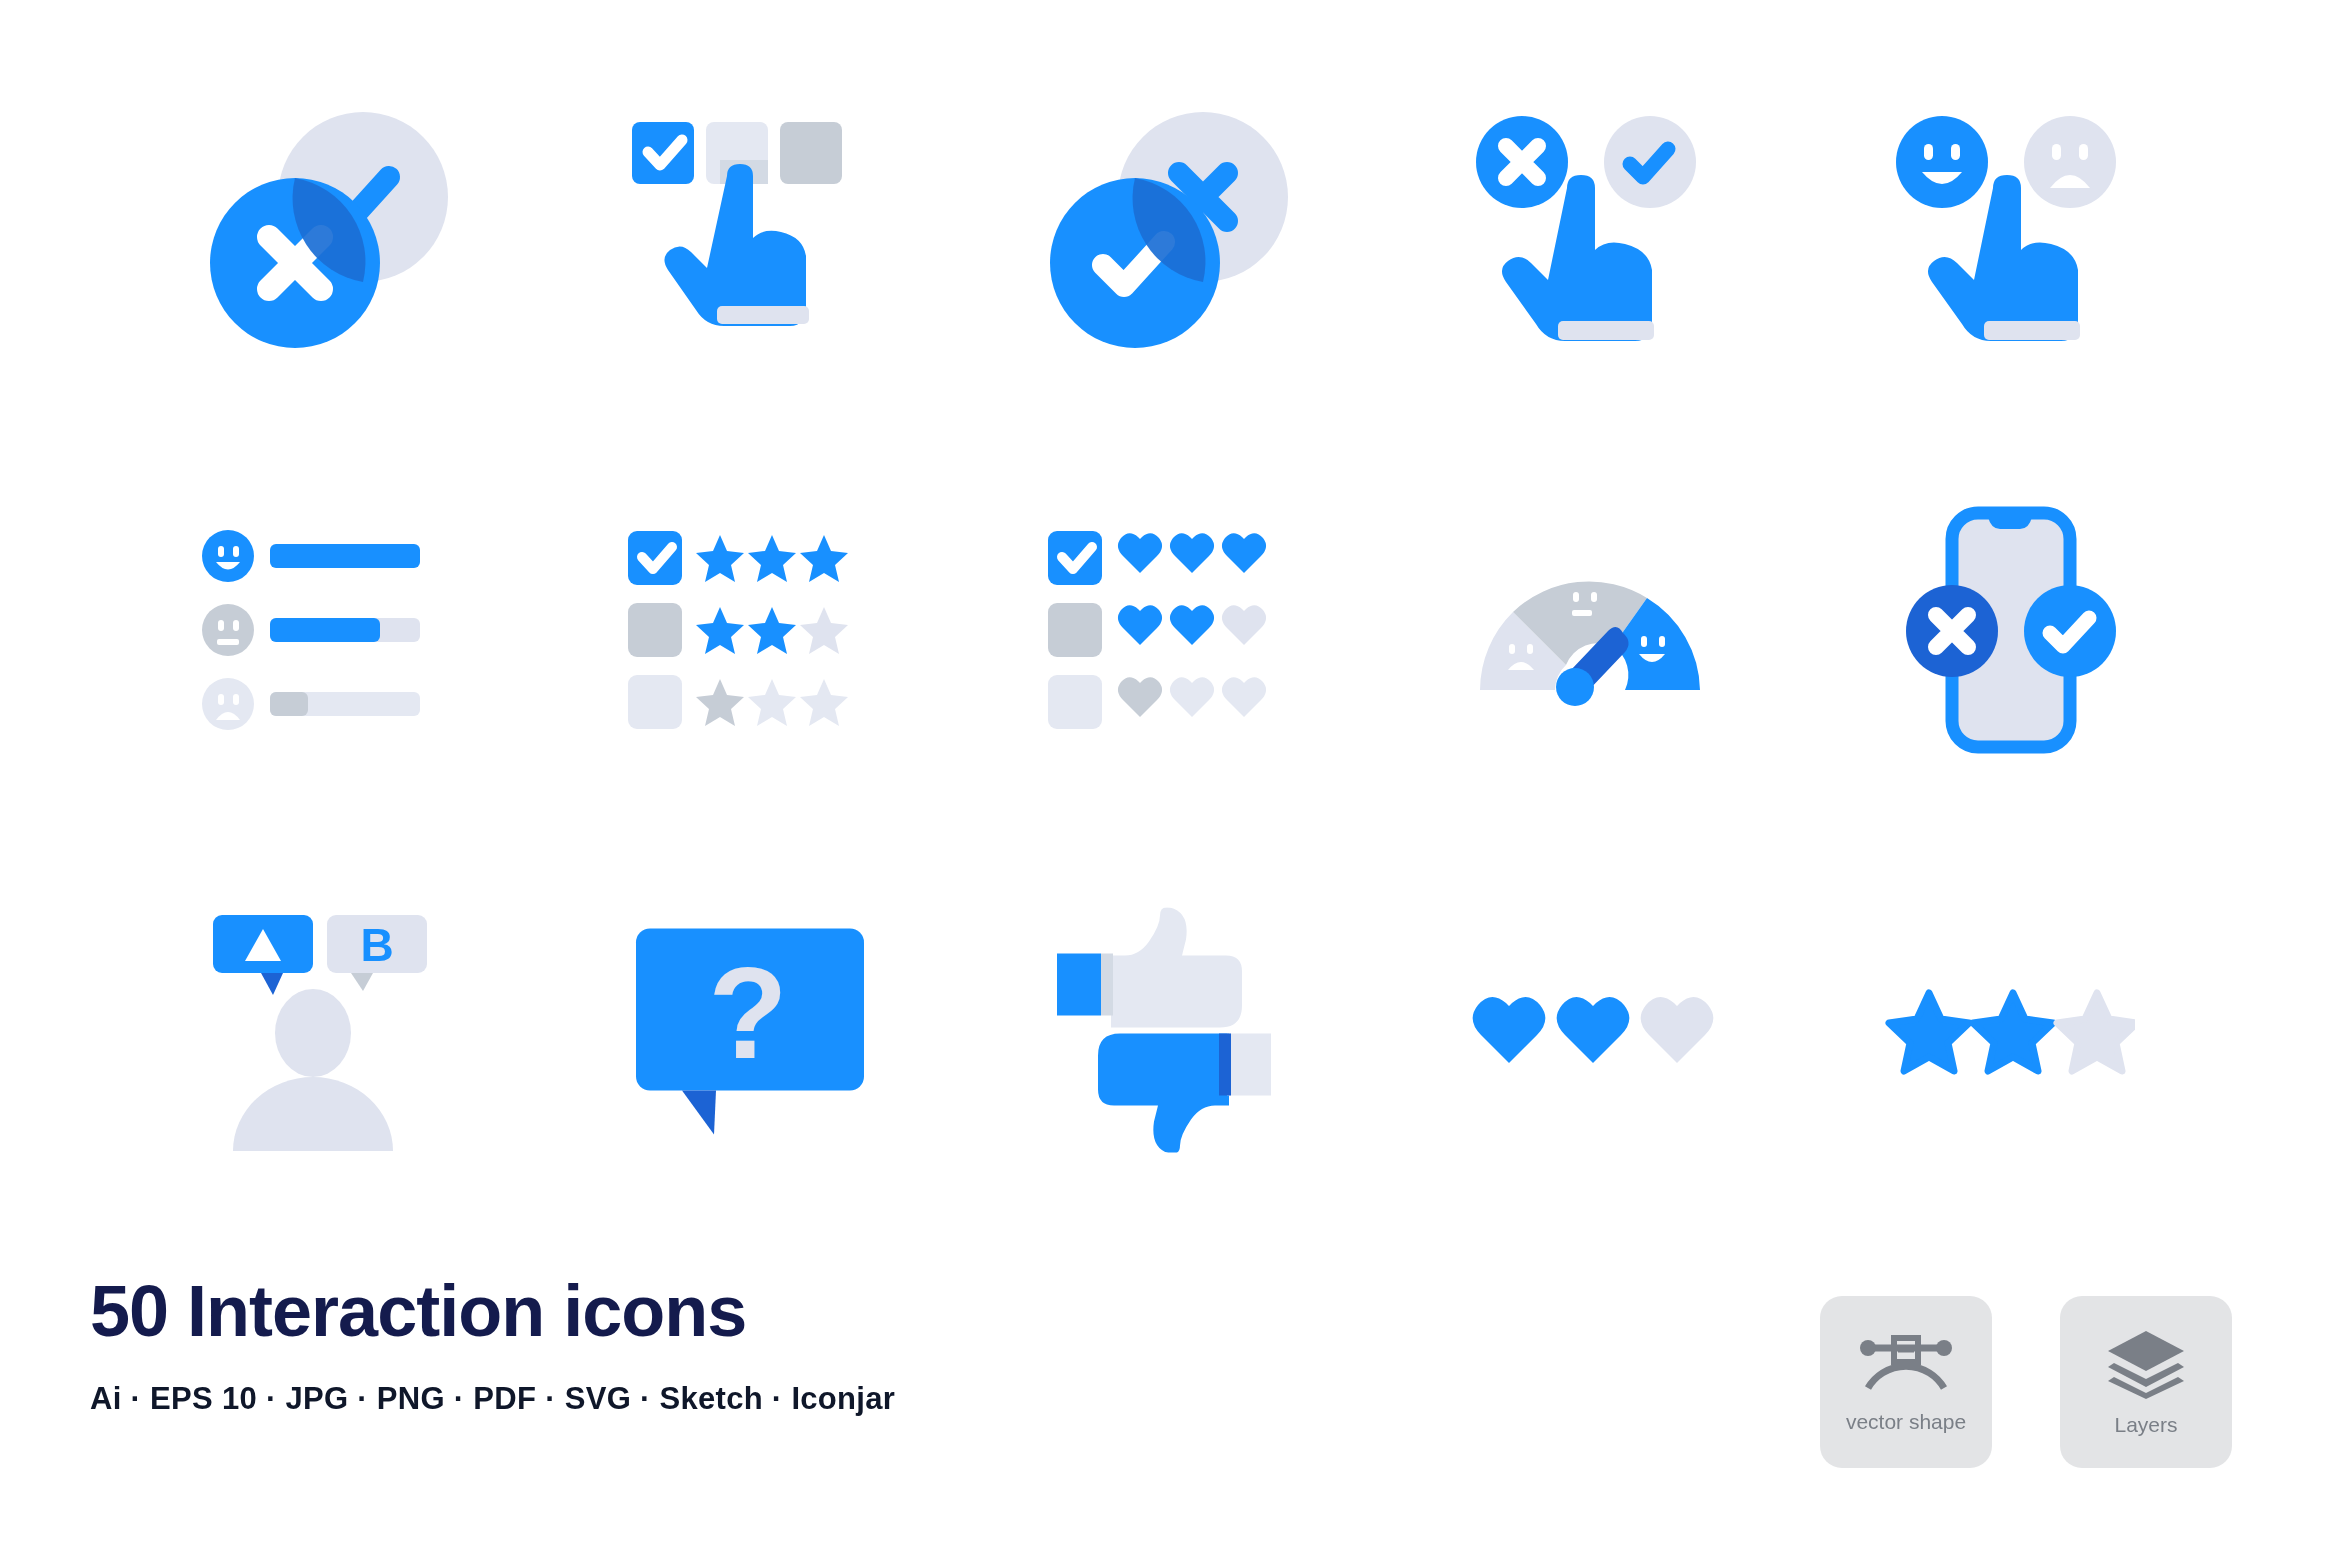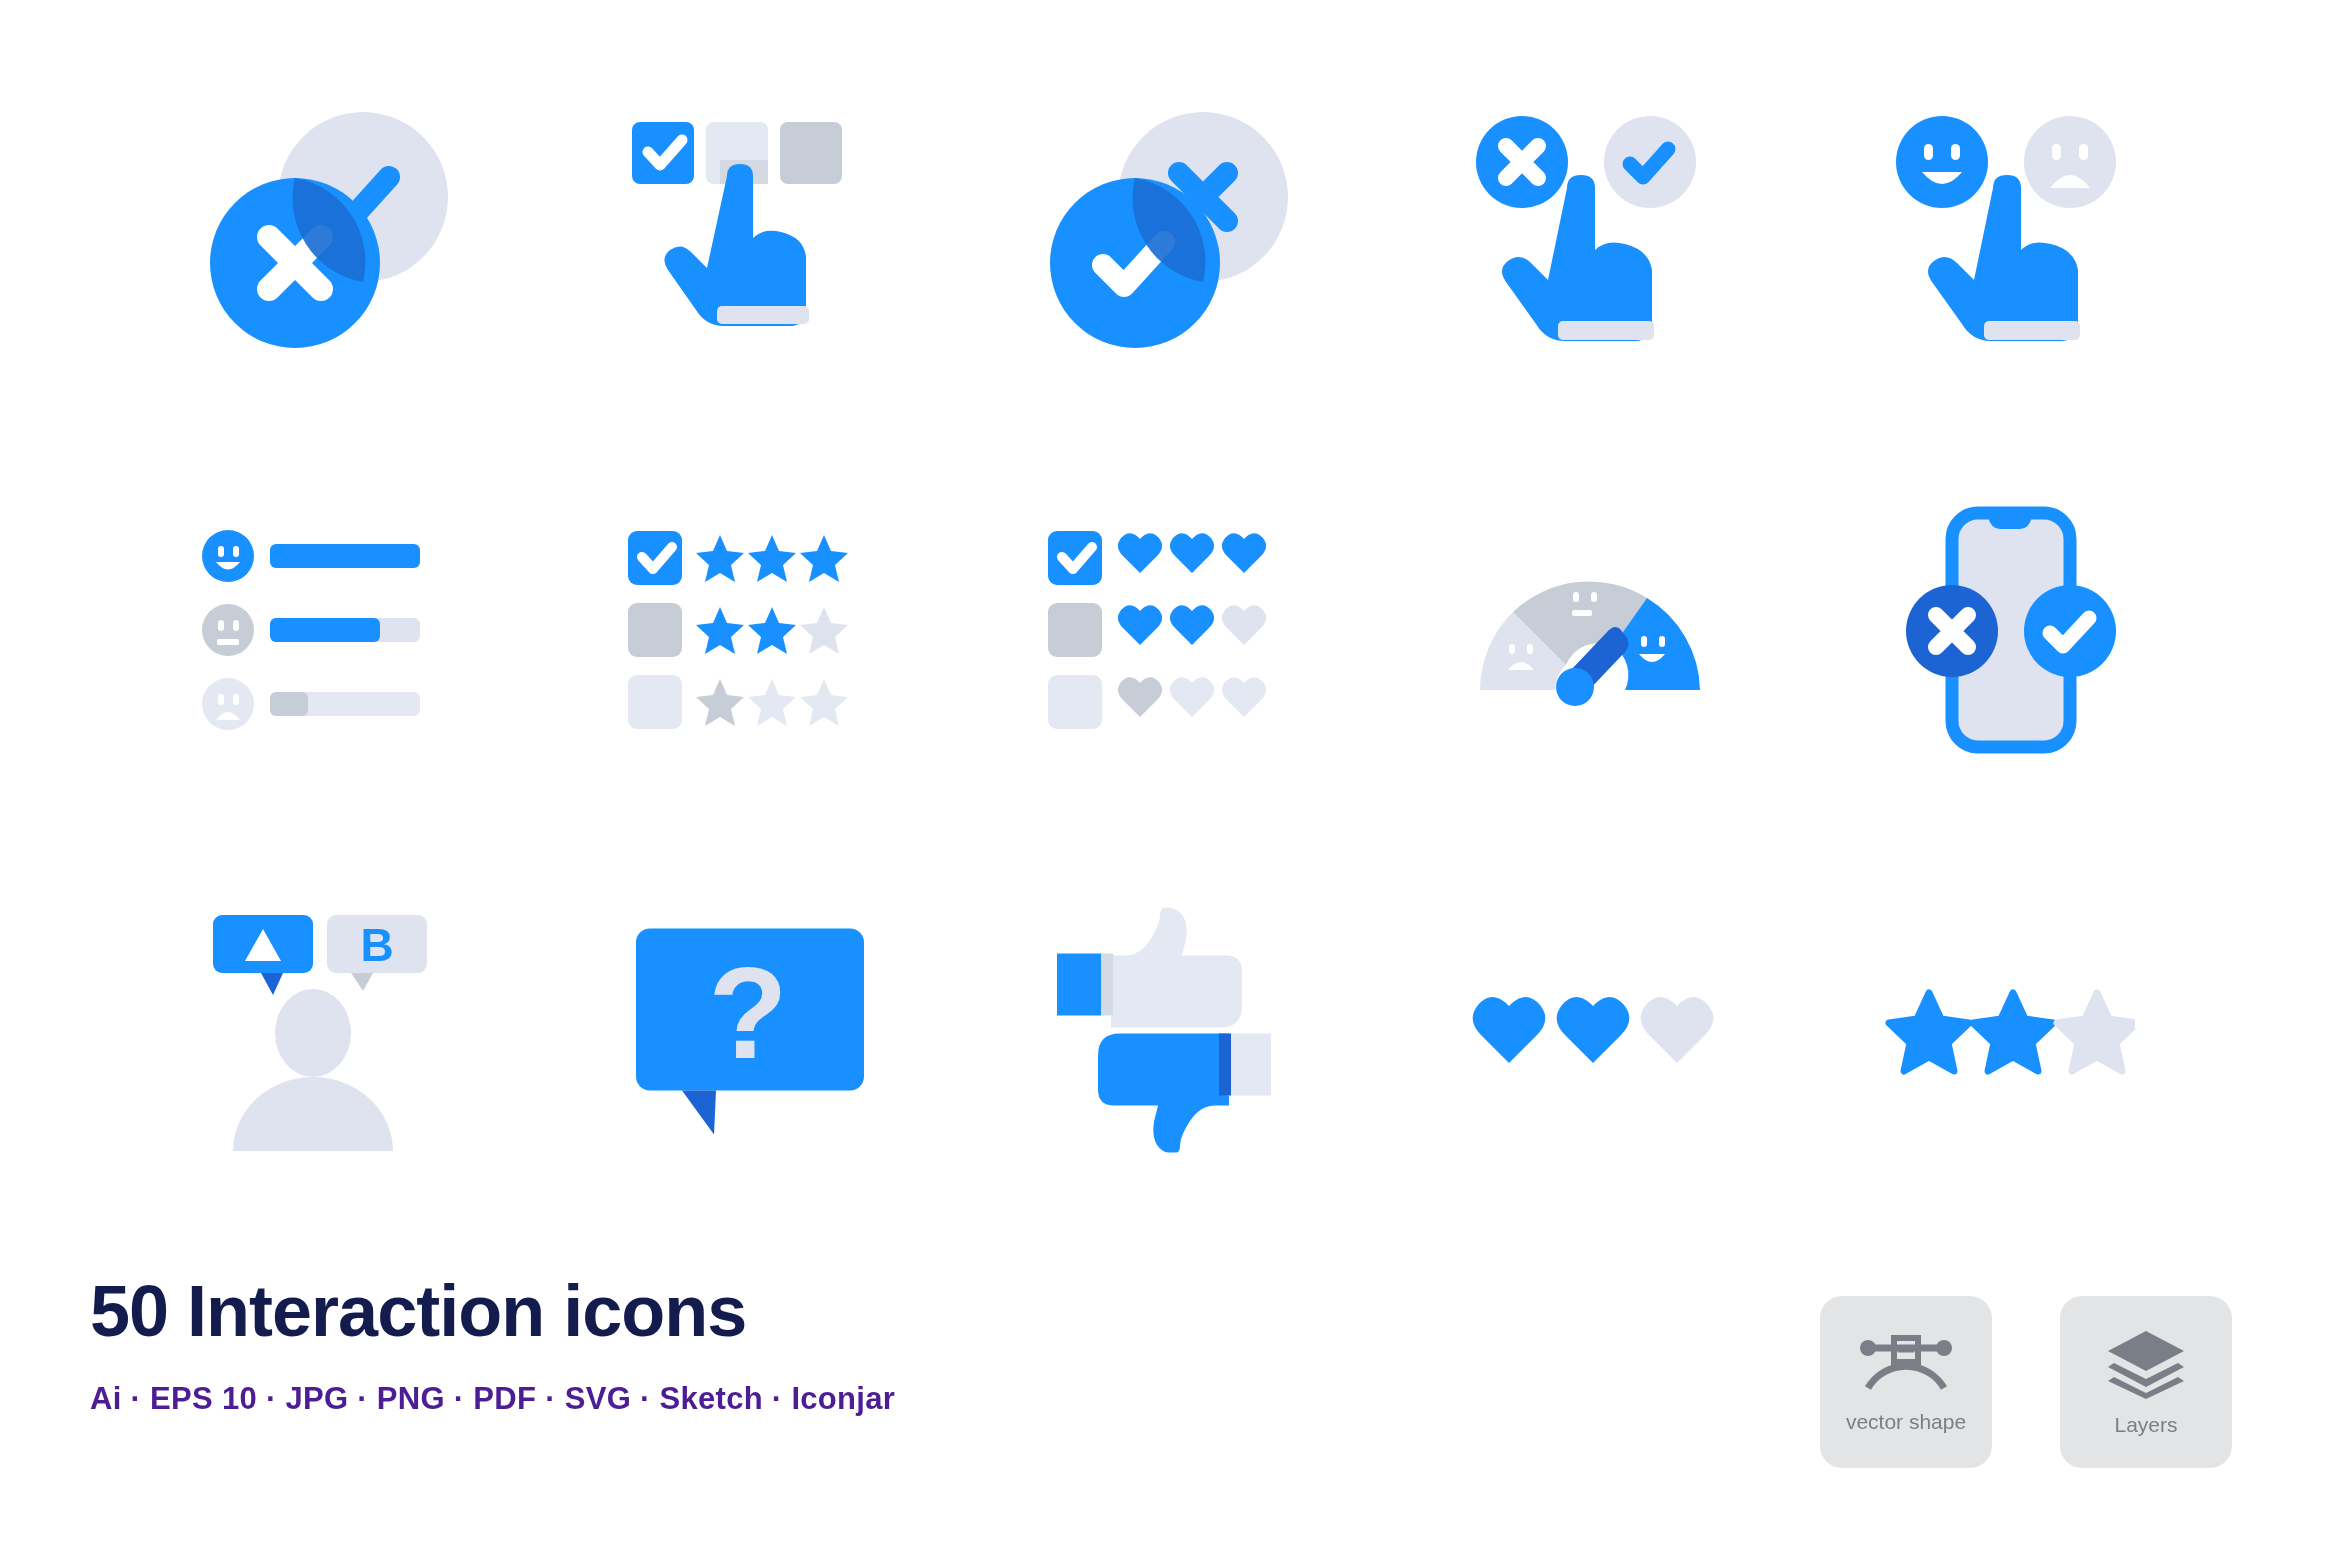--- a/index.html
+++ b/index.html
@@ -39,21 +39,21 @@
     font-weight:bold;
     color:#141B4D;
     letter-spacing:-1px;
     line-height:1;
     margin:0 0 34px 0;
     white-space:nowrap;
   }
   .formats{
     font-size:31px;
     font-weight:bold;
-    color:#4c1d95;
+    color:#0f172a;
     letter-spacing:0.3px;
     white-space:nowrap;
     margin:0;
   }
 
   
   .badges{
     position:absolute;
     right:108px; top:1296px;
     display:flex;

